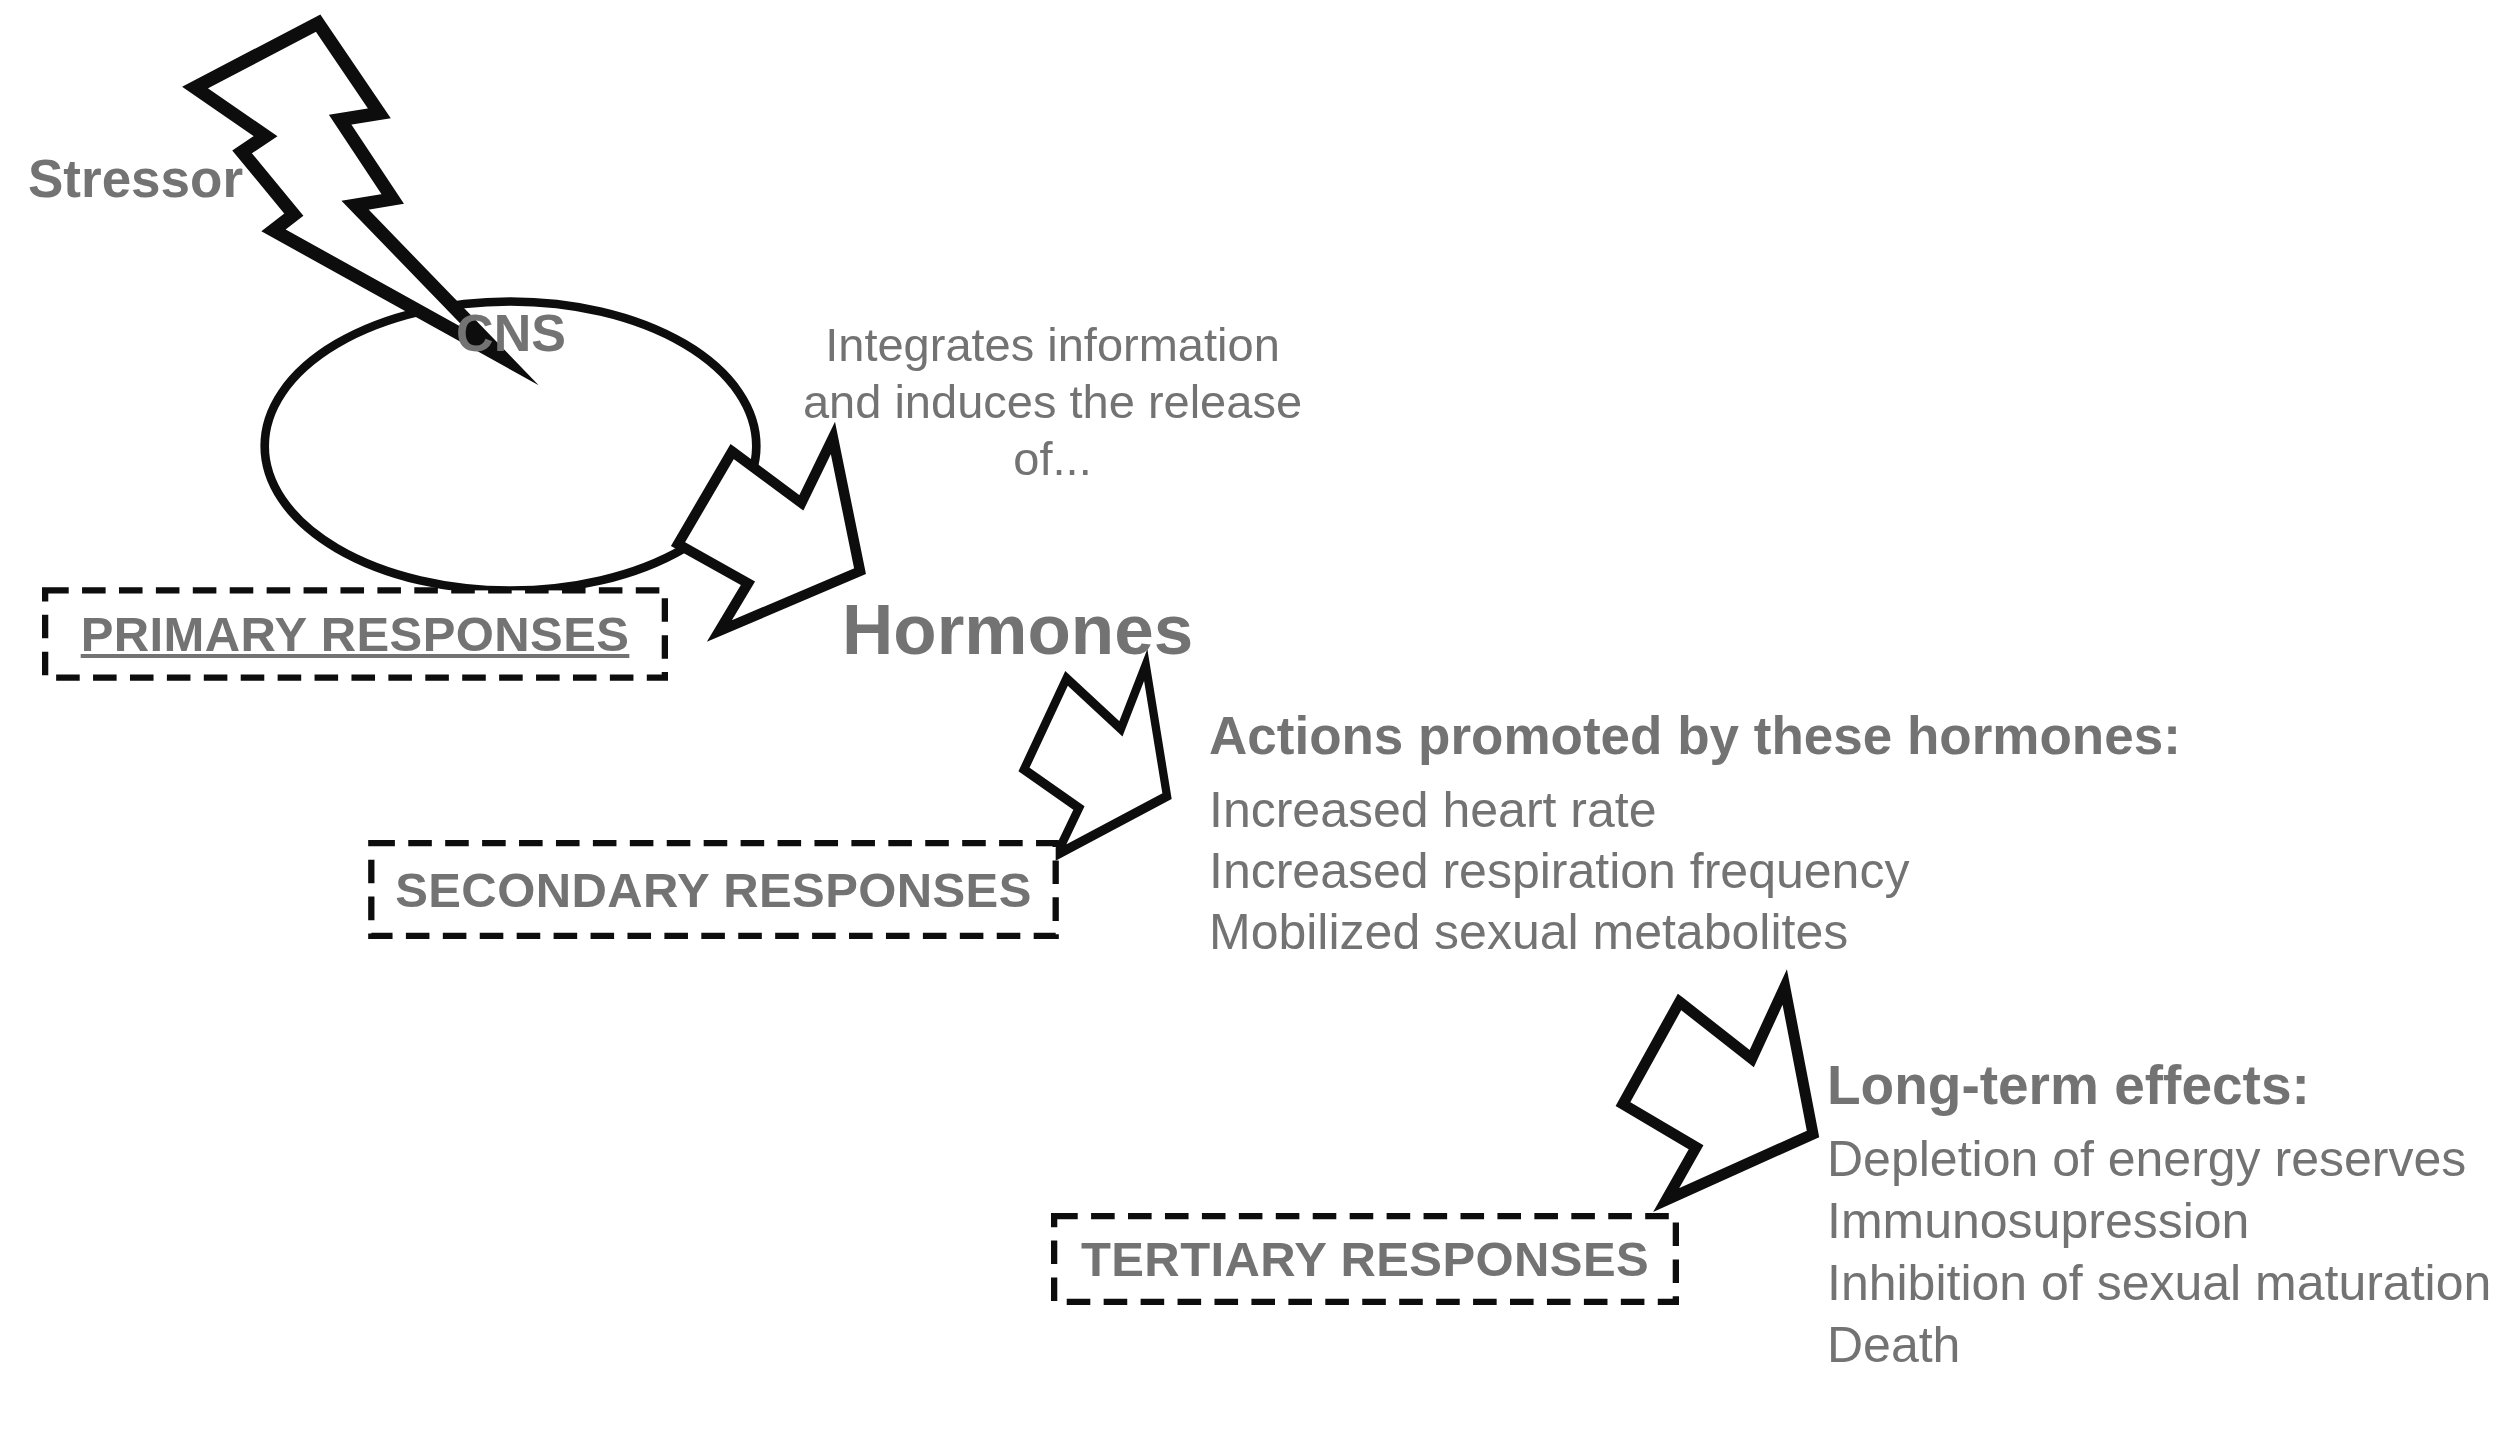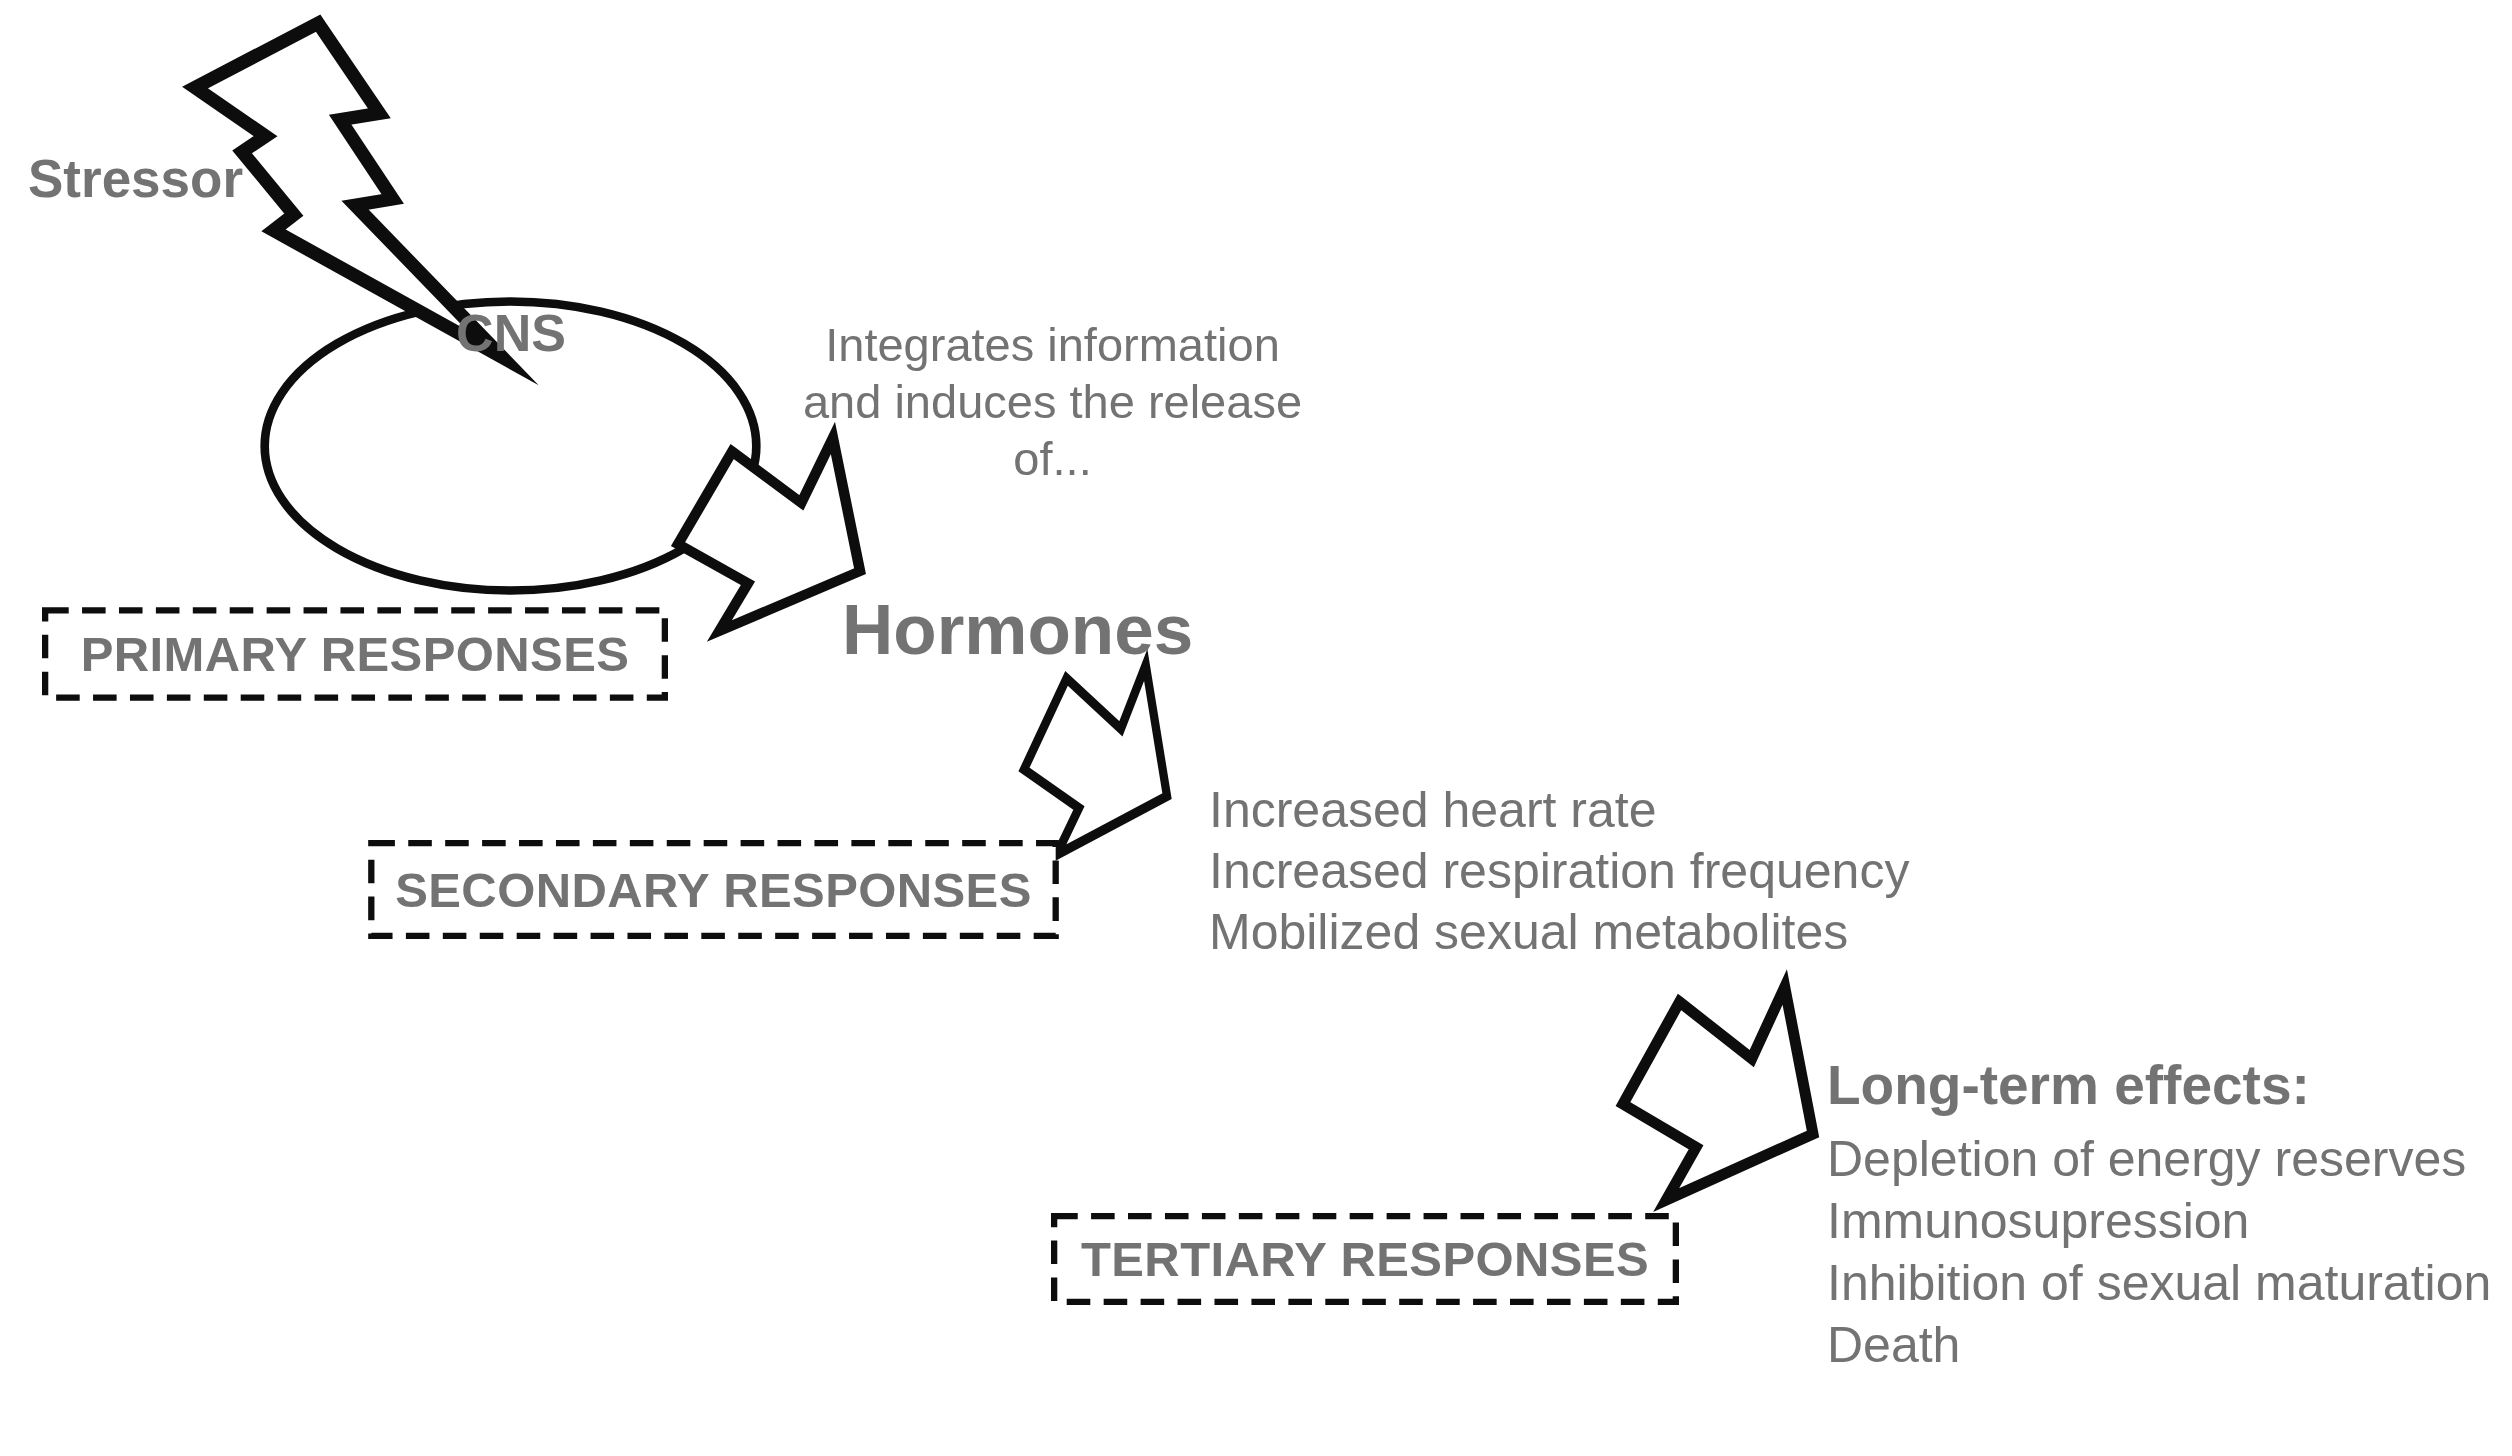--- a/index.html
+++ b/index.html
@@ -65,31 +65,32 @@
     <div>and induces the release</div>
     <div>of...</div>
   </div>
 
   <svg class="abs shape arrow" style="left:678px;top:438px;" width="182" height="193" viewBox="0 0 242 271" preserveAspectRatio="none">
     <polygon points="72,19 164,91 206,0 242,187 55,271 93,204 0,149"></polygon>
   </svg>
 
   <div class="abs hormones" style="left:842px;top:589px;">Hormones</div>
 
-  <div class="abs label-box" style="left:42px;top:607px;width:626px;height:94px;">
+  <div class="abs label-box" style="left:42px;top:587px;width:626px;height:94px;text-decoration:underline;">
     <svg class="svg-bg" width="626" height="94" viewBox="0 0 797 119">
       <rect class="dash-rect" x="4" y="4" width="789" height="111"></rect>
     </svg>
     <span>PRIMARY RESPONSES</span>
   </div>
 
   <svg class="abs shape arrow" style="left:1024px;top:665px;" width="143" height="190" viewBox="0 0 242 271" preserveAspectRatio="none">
     <polygon points="72,19 164,91 206,0 242,187 55,271 93,204 0,149"></polygon>
   </svg>
 
+  <div class="abs heading" style="left:1209px;top:705px;">Actions promoted by these hormones:</div>
   <div class="abs items" style="left:1209px;top:780px;">
     <div>Increased heart rate</div>
     <div>Increased respiration frequency</div>
     <div>Mobilized sexual metabolites</div>
   </div>
 
   <div class="abs label-box" style="left:368px;top:840px;width:691px;height:99px;">
     <svg class="svg-bg" width="691" height="99" viewBox="0 0 879 126">
       <rect class="dash-rect" x="4" y="4" width="871" height="118"></rect>
     </svg>

